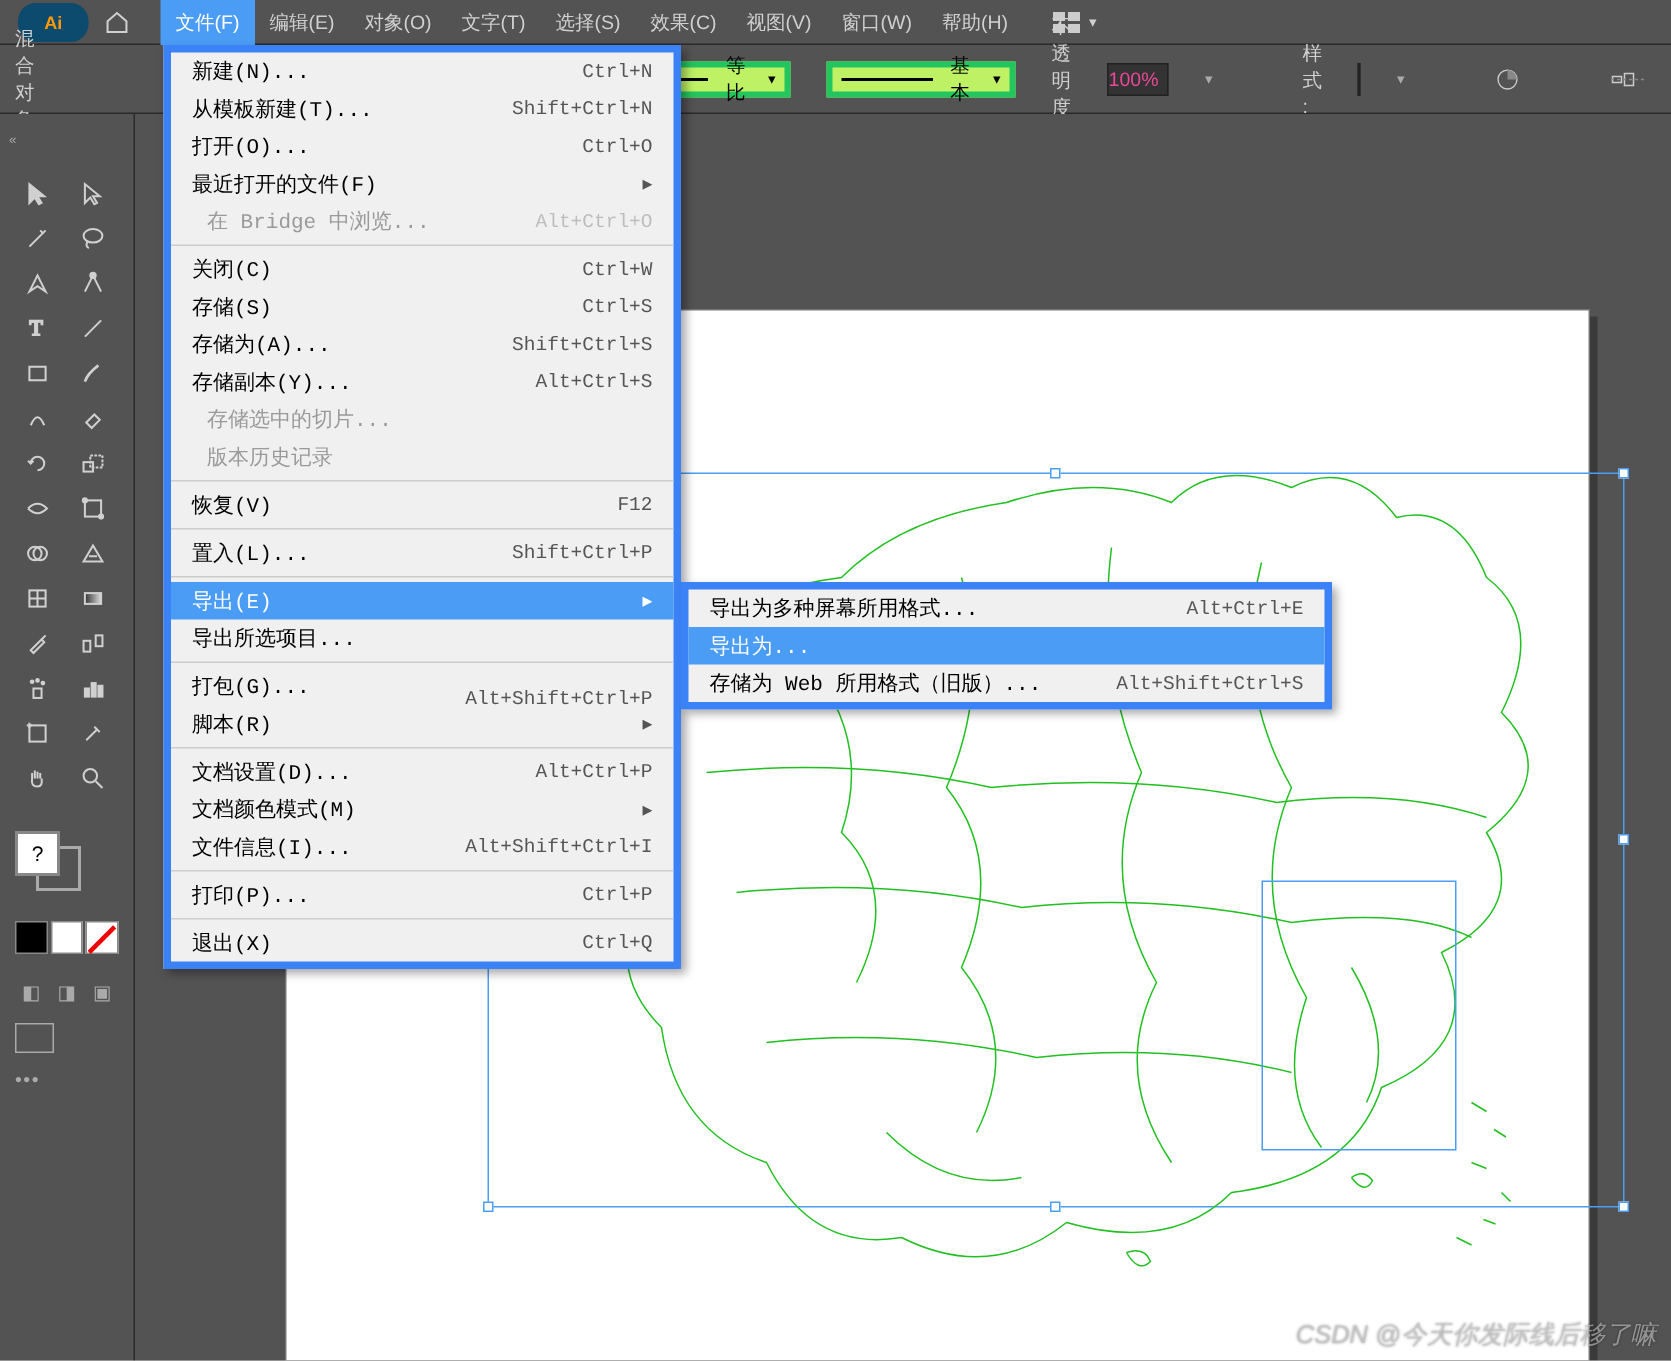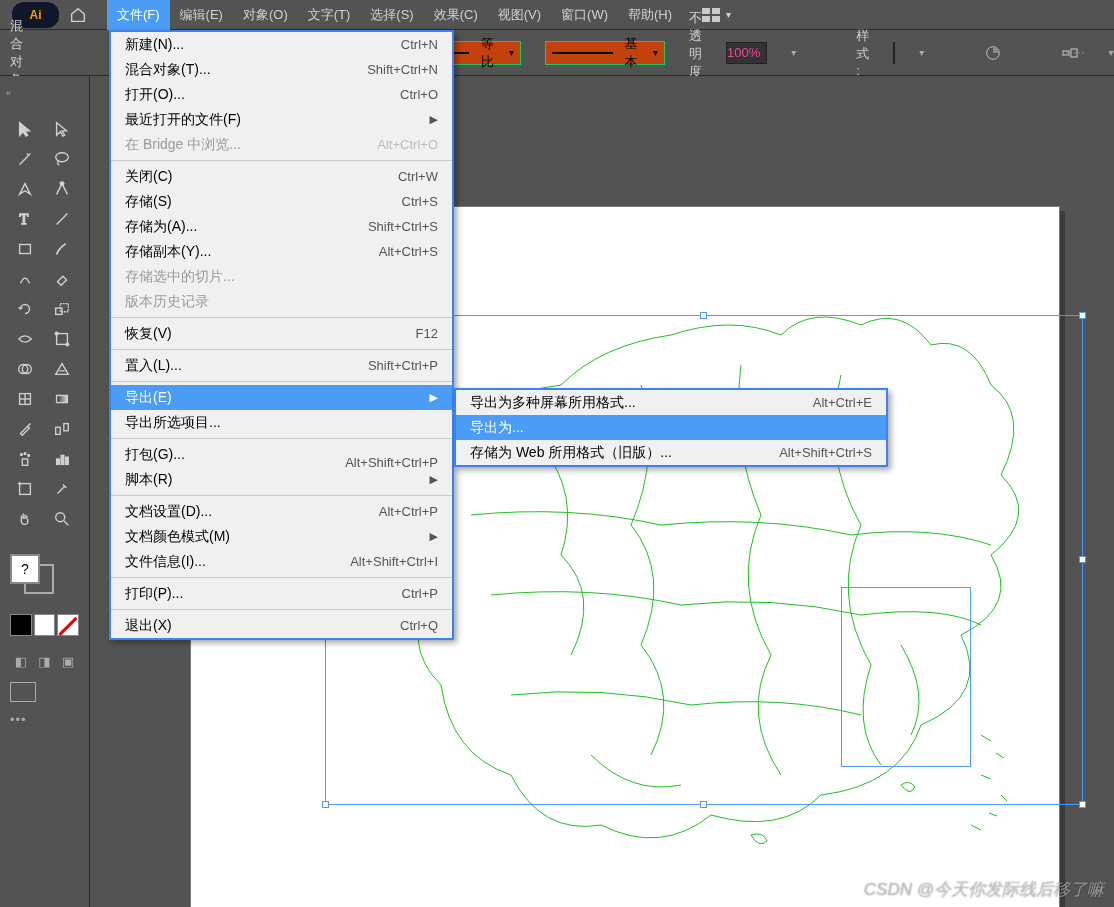--- a/index.html
+++ b/index.html
@@ -17,21 +17,21 @@
   .menubar {
     height: 30px;
     background: #535353;
     display: flex;
     align-items: center;
     padding-left: 0;
     border-bottom: 1px solid #2a2a2a;
   }
   .app-icon {
     width: 47px; height: 26px;
-    background: #0f172a;
+    background: #0c4a6e;
     border-radius: 12px;
     margin: 0 8px 0 12px;
     display: flex;
     align-items: center;
     justify-content: center;
     color: #ff9a00;
     font-weight: bold;
     font-size: 12px;
   }
   .home-icon {
@@ -53,22 +53,22 @@
     background: #535353;
     border-bottom: 1px solid #2a2a2a;
     display: flex;
     align-items: center;
     gap: 24px;
     padding-left: 10px;
     color: #d0d0d0;
   }
   .ctl-label { font-size: 13px; }
   .ctl-select {
-    height: 24px; background: #c2410c; color: #000;
-    border: 1px solid #22c55e;
+    height: 24px; background: #bef264; color: #000;
+    border: 4px solid #22c55e;
     display:flex;align-items:center;
     padding: 0 6px;
     gap:6px;
   }
   .ctl-select .arrow { font-size:10px;color:#000;}
   .ctl-line { display:inline-block;width:60px;border-top:2px solid #000;margin-right:6px;}
   .ctl-input {
     width: 70px; height: 22px; background: #333;
     border: 1px solid #222; color:#ec4899;
     display:flex;align-items:center;justify-content:flex-end;padding-right:6px;
@@ -132,33 +132,34 @@
   .handle{
     position:absolute;width:7px;height:7px;border:1px solid #4b9cf5;background:#fff;
   }
   .mapimg{position:absolute;left:150px;top:88px;width:720px;height:572px;}
   .inset{position:absolute;right:88px;bottom:178px;width:130px;height:180px;border:1px solid #4b9cf5;}
 
   
   .dropdown{
     position:absolute;
     background:#f0f0f0;
-    border:2px solid #3b82f6;
+    border:5px solid #3b82f6;
     box-shadow:3px 3px 6px rgba(0,0,0,.35);
     color:#000;
     font-size:14px;
+    font-family:Liberation Mono, monospace;
   }
   .dd-file{left:109px;top:30px;width:345px;}
   .dd-export{left:454px;top:388px;width:434px;}
   .drow{
     display:flex;align-items:center;justify-content:space-between;
     padding:4px 14px;height:25px;cursor:default;
   }
   .drow.highlight{background:#4b9cf5;color:#fff;}
-  .drow.disabled{color:#9a9a9a;}
+  .drow.disabled{color:#9a9a9a;margin-left:10px;}
   .drow .sc{color:#555;font-size:13px;}
   .drow.disabled .sc{color:#bdbdbd;}
   .dsep{height:1px;background:#ccc;margin:3px 0;}
   .subarrow{font-size:11px;color:#555;margin-left:8px;}
   .drow.highlight .subarrow{color:#fff;}
   .watermark{
     position:absolute;right:10px;bottom:6px;
     color:rgba(200,200,200,.62);font-size:17px;
     font-style:italic;
     text-shadow:0 0 2px rgba(0,0,0,.4);
@@ -467,21 +468,21 @@
 </div>
 
 <div class="dropdown dd-file" id="dd-file">
     <div class="drow">
       <span>新建(N)...</span>
       <span style="display: flex; align-items: center;">
         <span class="sc">Ctrl+N</span>
       </span>
     </div>
     <div class="drow">
-      <span>混合对象(T)...</span>
+      <span>从模板新建(T)...</span>
       <span style="display: flex; align-items: center;">
         <span class="sc">Shift+Ctrl+N</span>
       </span>
     </div>
     <div class="drow">
       <span>打开(O)...</span>
       <span style="display: flex; align-items: center;">
         <span class="sc">Ctrl+O</span>
       </span>
     </div>

